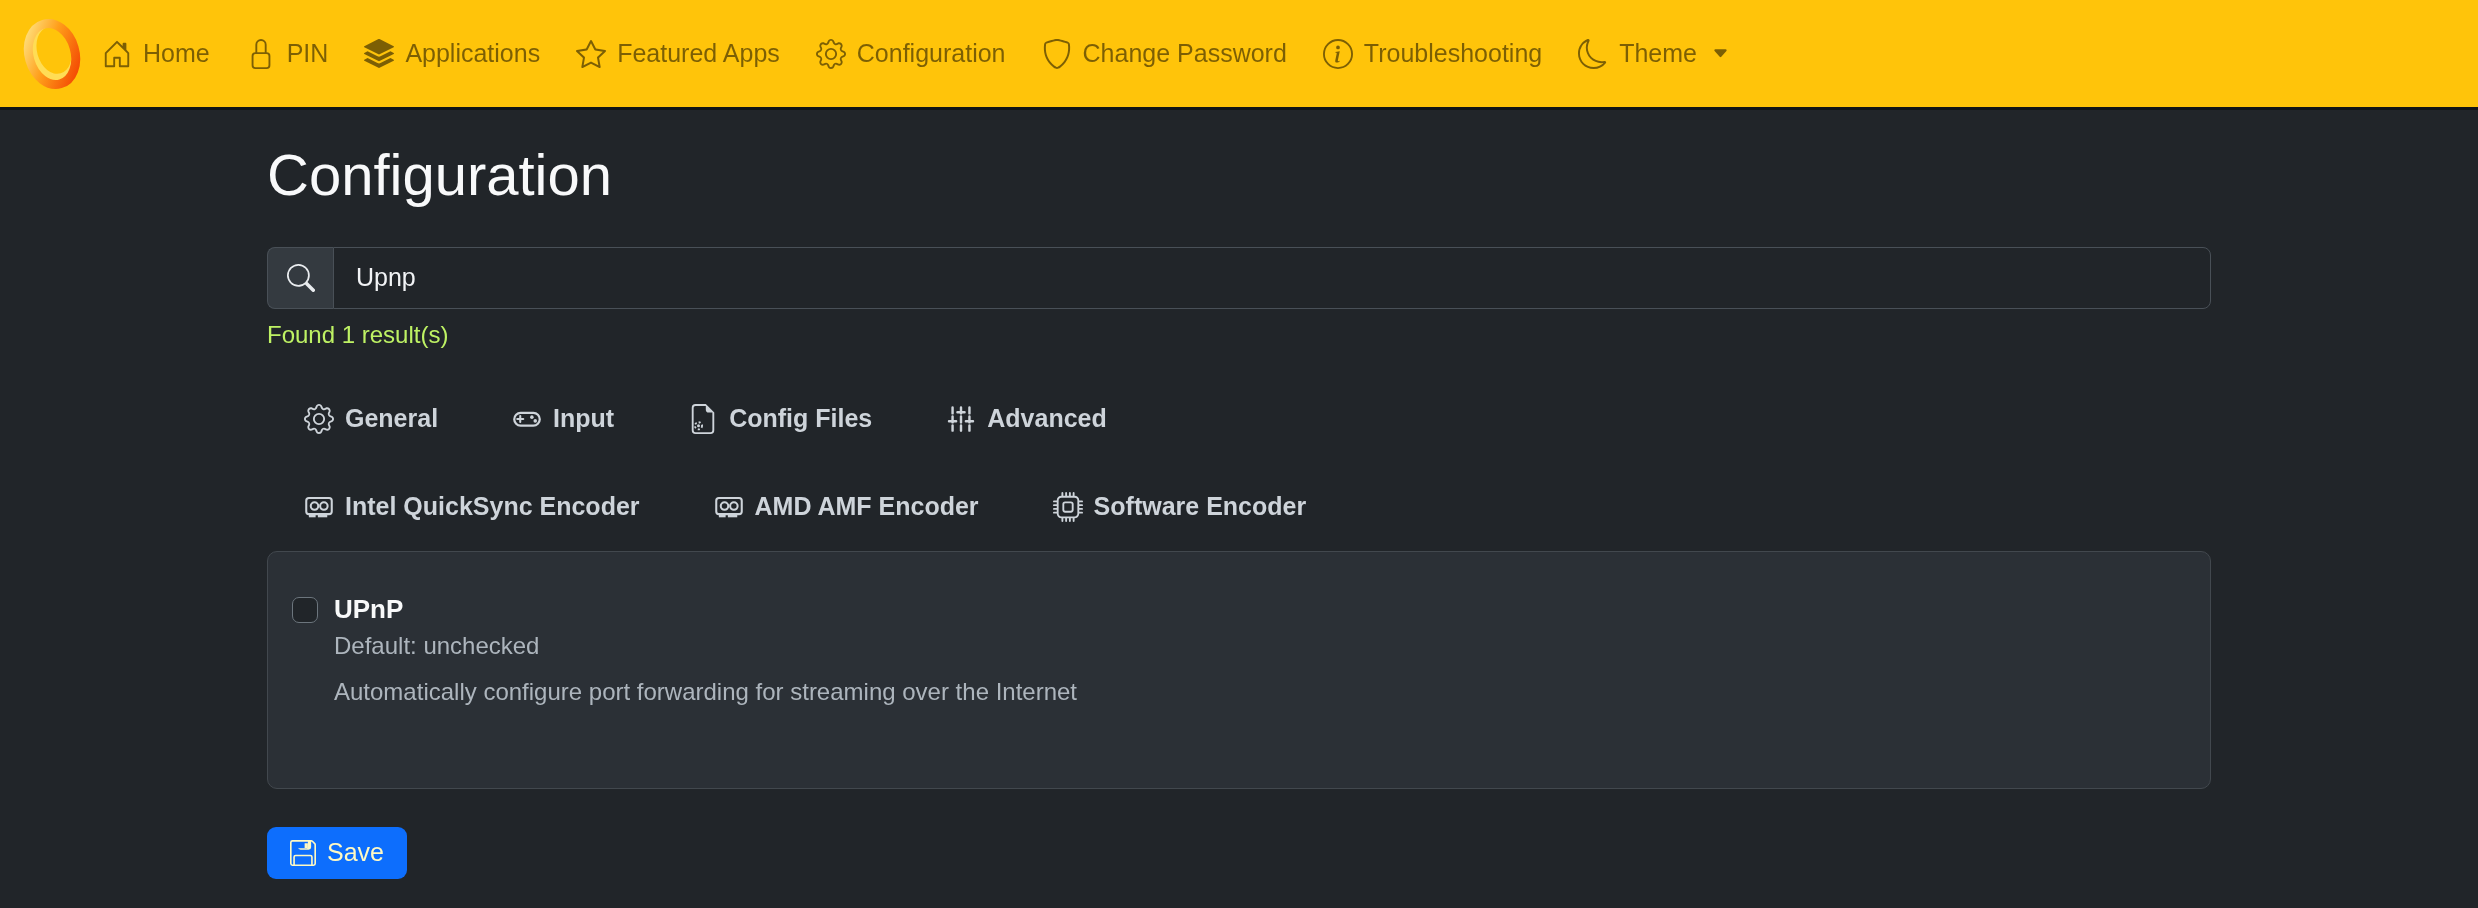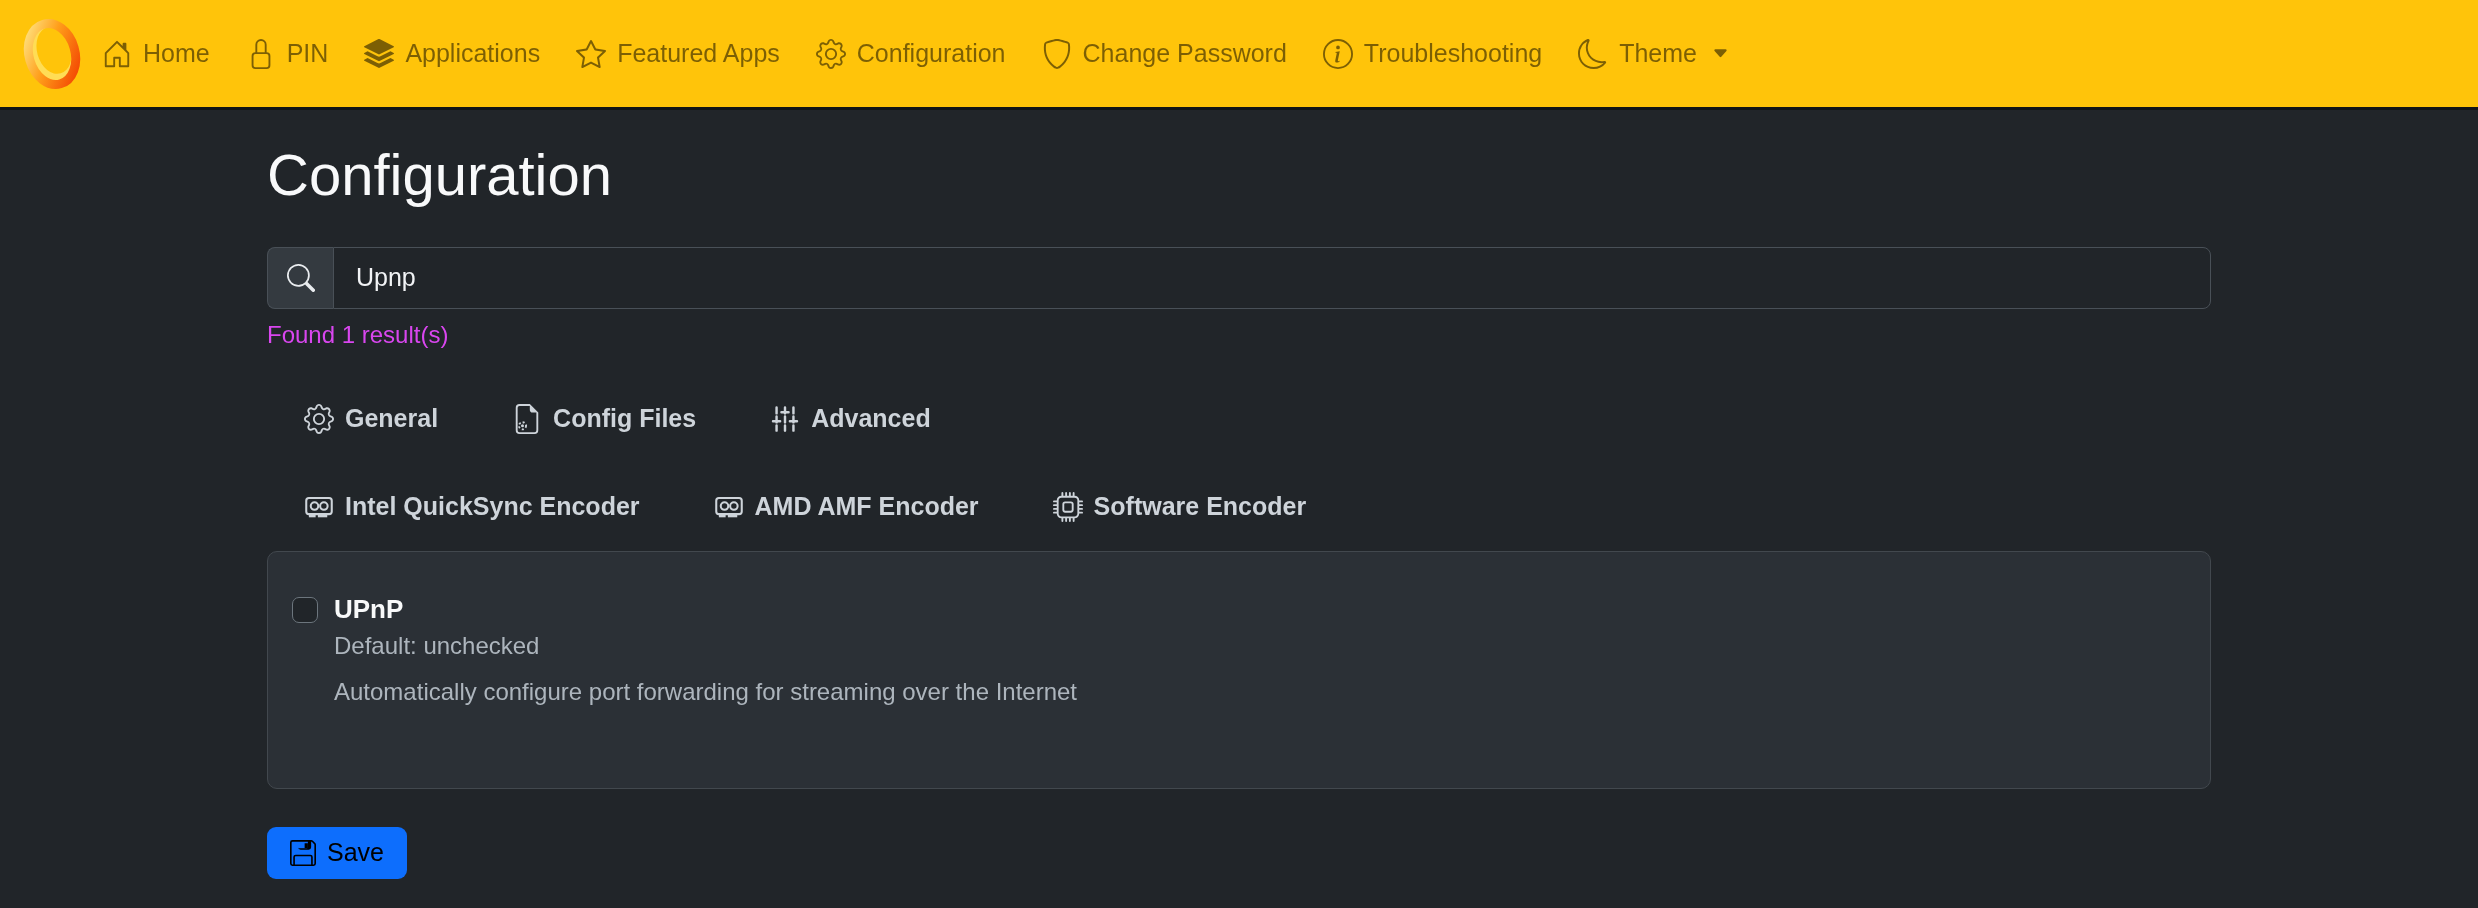--- a/index.html
+++ b/index.html
@@ -35,21 +35,21 @@
     width: 66px; flex: 0 0 66px; background: #343a40;
     border: 1px solid var(--border, #495057); border-right: 0;
     border-radius: 8px 0 0 8px;
     display: flex; align-items: center; justify-content: center; color: #e9ecef;
   }
   input.search-input {
     flex: 1; background: transparent; border: 1px solid var(--border, #495057);
     border-radius: 0 8px 8px 0; color: #f1f3f5; font-size: 25px;
     padding: 0 22px; outline: none; font-family: inherit;
   }
-  .found { color: #d946ef; font-size: 24px; margin-bottom: 26px; }
+  .found { color: #bef264; font-size: 24px; margin-bottom: 26px; }
   
   .tabs { display: flex; flex-wrap: wrap; align-items: flex-start; }
   .tab {
     display: flex; align-items: center; gap: 11px;
     padding: 0 36px; height: 88px;
     background: transparent; border: 1px solid transparent;
     color: #ced4da; font-size: 25px; font-weight: 600;
     font-family: inherit; cursor: pointer; white-space: nowrap;
   }
   .tab.active {
@@ -71,21 +71,21 @@
   }
   .setting-label {
     display: block; font-size: 26px; font-weight: 600; color: #f8f9fa;
     line-height: 30px; margin-bottom: 8px; cursor: pointer;
   }
   .muted { color: #adb5bd; font-size: 24px; line-height: 28px; }
   .default-note { margin-bottom: 18px; }
   
   .save-btn {
     margin-top: 38px; height: 52px; padding: 0 23px;
-    background: var(--save-bg, #0d6efd); color: #000000;
+    background: var(--save-bg, #0d6efd); color: #fef9c3;
     border: none; border-radius: 9px; font-size: 25px; font-family: inherit;
     display: inline-flex; align-items: center; gap: 11px; cursor: pointer;
   }
   svg { display: block; }
 </style>
 </head>
 <body>
 
 <nav class="navbar">
   <div class="brand">
@@ -201,20 +201,31 @@
       <span class="icn">
         <svg width="30" height="30" viewBox="0 0 16 16" fill="currentColor">
             <path d="M8 4.754a3.246 3.246 0 1 0 0 6.492 3.246 3.246 0 0 0 0-6.492zM5.754 8a2.246 2.246 0 1 1 4.492 0 2.246 2.246 0 0 1-4.492 0z"></path>
             <path d="M9.796 1.343c-.527-1.79-3.065-1.79-3.592 0l-.094.319a.873.873 0 0 1-1.255.52l-.292-.16c-1.64-.892-3.433.902-2.54 2.541l.159.292a.873.873 0 0 1-.52 1.255l-.319.094c-1.79.527-1.79 3.065 0 3.592l.319.094a.873.873 0 0 1 .52 1.255l-.16.292c-.892 1.64.901 3.434 2.541 2.54l.292-.159a.873.873 0 0 1 1.255.52l.094.319c.527 1.79 3.065 1.79 3.592 0l.094-.319a.873.873 0 0 1 1.255-.52l.292.16c1.64.893 3.434-.902 2.54-2.541l-.159-.292a.873.873 0 0 1 .52-1.255l.319-.094c1.79-.527 1.79-3.065 0-3.592l-.319-.094a.873.873 0 0 1-.52-1.255l.16-.292c.893-1.64-.902-3.433-2.541-2.54l-.292.159a.873.873 0 0 1-1.255-.52l-.094-.319zm-2.633.283c.246-.835 1.428-.835 1.674 0l.094.319a1.873 1.873 0 0 0 2.693 1.115l.291-.16c.764-.415 1.6.42 1.184 1.185l-.159.292a1.873 1.873 0 0 0 1.116 2.692l.318.094c.835.246.835 1.428 0 1.674l-.319.094a1.873 1.873 0 0 0-1.115 2.693l.16.291c.415.764-.42 1.6-1.185 1.184l-.291-.159a1.873 1.873 0 0 0-2.693 1.116l-.094.318c-.246.835-1.428.835-1.674 0l-.094-.319a1.873 1.873 0 0 0-2.692-1.115l-.292.16c-.764.415-1.6-.42-1.184-1.185l.159-.291A1.873 1.873 0 0 0 1.945 8.93l-.319-.094c-.835-.246-.835-1.428 0-1.674l.319-.094A1.873 1.873 0 0 0 3.06 4.377l-.16-.292c-.415-.764.42-1.6 1.185-1.184l.292.159a1.873 1.873 0 0 0 2.692-1.115l.094-.319z"></path>
           </svg>
       </span>
       <span>General</span>
     </button>
     <button class="tab">
       <span class="icn">
+        <svg width="30" height="30" viewBox="0 0 16 16">
+            <rect x="1.2" y="4.7" width="13.6" height="6.8" rx="3.4" fill="none" stroke="currentColor" stroke-width="1.2"></rect>
+            <path d="M4.4 6.4v3.2M2.8 8h3.2" stroke="currentColor" stroke-width="1.1" fill="none" stroke-linecap="round"></path>
+            <circle cx="10.6" cy="7" r=".95" fill="currentColor"></circle>
+            <circle cx="12.4" cy="9" r=".95" fill="currentColor"></circle>
+          </svg>
+      </span>
+      <span>Input</span>
+    </button>
+    <button class="tab">
+      <span class="icn">
         <svg width="30" height="30" viewBox="0 0 16 16" fill="currentColor">
             <path d="M14 4.5V14a2 2 0 0 1-2 2H4a2 2 0 0 1-2-2V2a2 2 0 0 1 2-2h5.5L14 4.5zm-3 0A1.5 1.5 0 0 1 9.5 3V1H4a1 1 0 0 0-1 1v12a1 1 0 0 0 1 1h8a1 1 0 0 0 1-1V4.5h-2z"></path>
             <circle cx="5.6" cy="11.6" r="1.9" fill="none" stroke="currentColor" stroke-width="1" stroke-dasharray="1.1 1.1"></circle>
             <circle cx="5.6" cy="11.6" r=".8"></circle>
           </svg>
       </span>
       <span>Config Files</span>
     </button>
     <button class="tab">
       <span class="icn">

